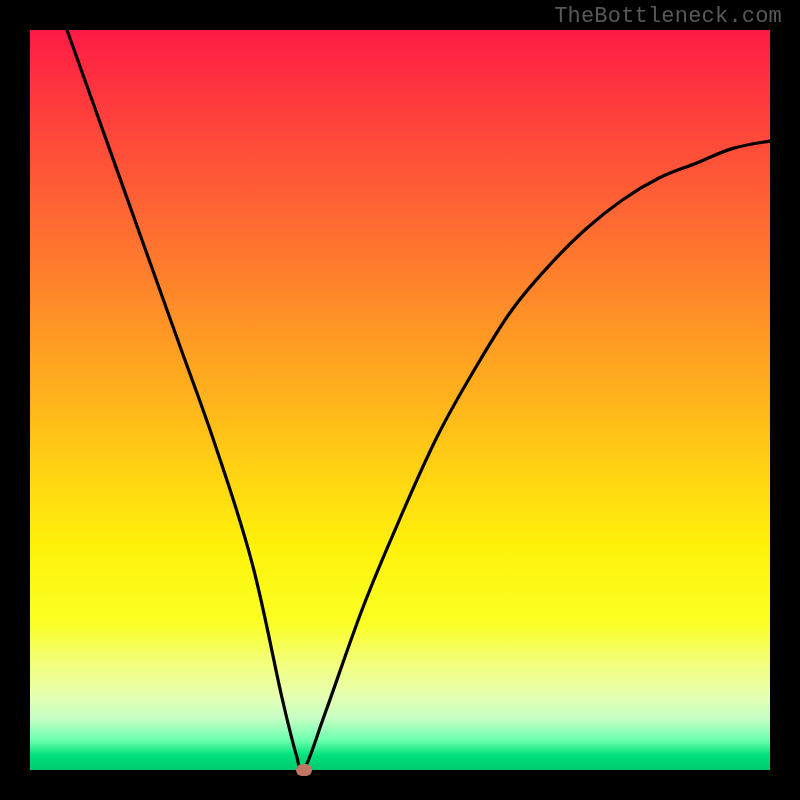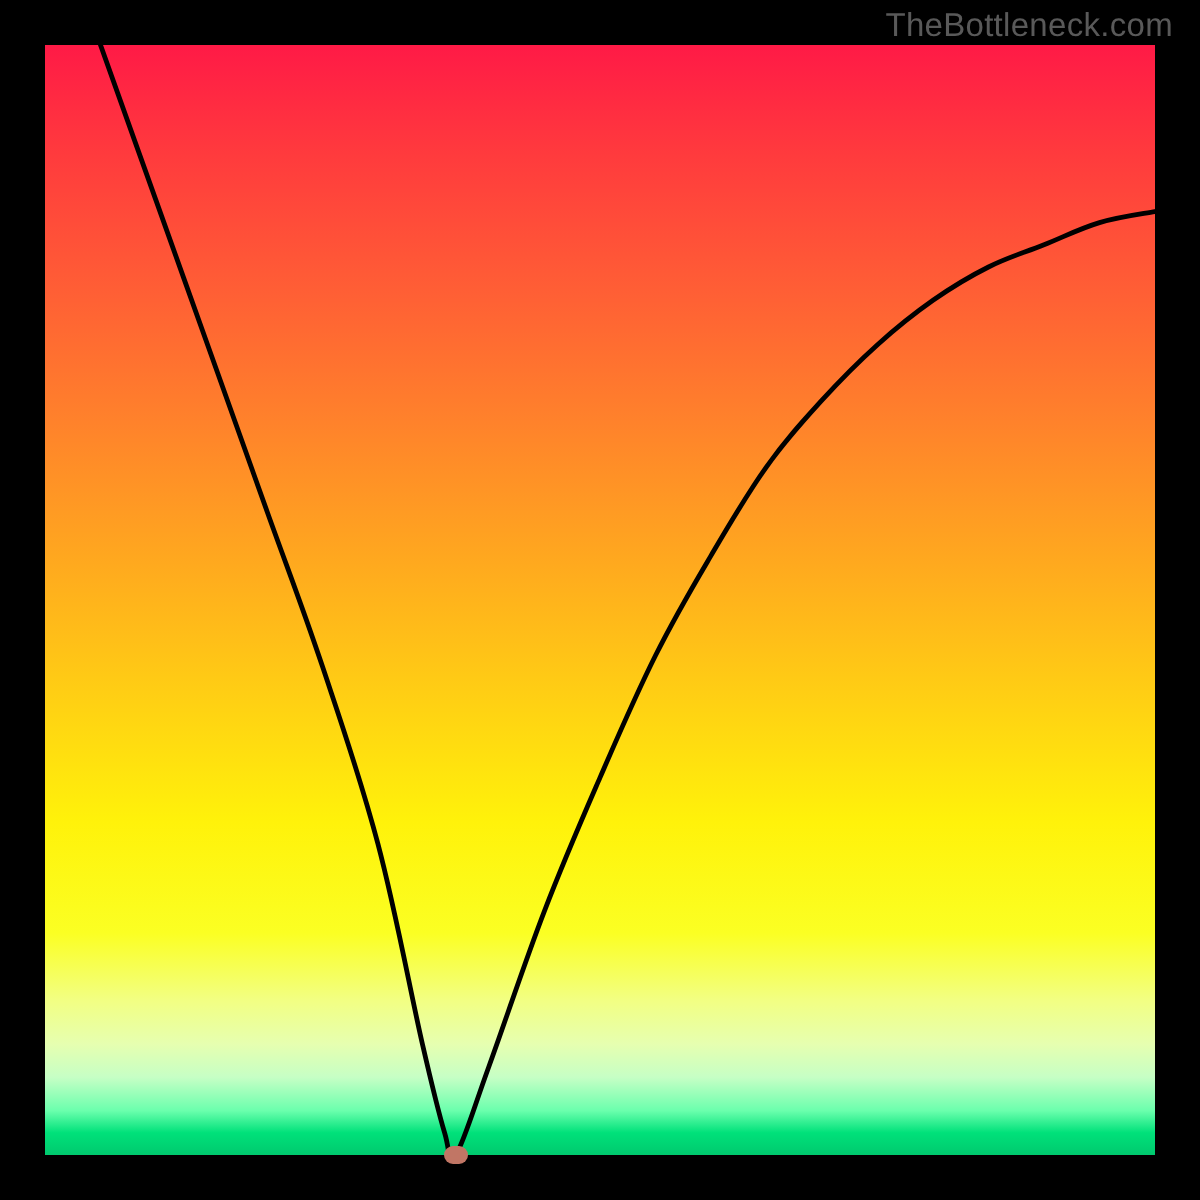--- a/index.html
+++ b/index.html
@@ -7,21 +7,21 @@
   .stage {
     position: relative;
     width: 800px;
     height: 800px;
     background: #000;
   }
   .watermark {
     position: absolute;
     top: 4px;
     right: 18px;
-    font-family: Liberation Sans, sans-serif;
+    font-family: Liberation Mono, monospace;
     font-size: 22px;
     color: #595959;
     letter-spacing: 0.2px;
     z-index: 10;
   }
   .plot {
     position: absolute;
     left: 30px;
     top: 30px;
     width: 740px;

